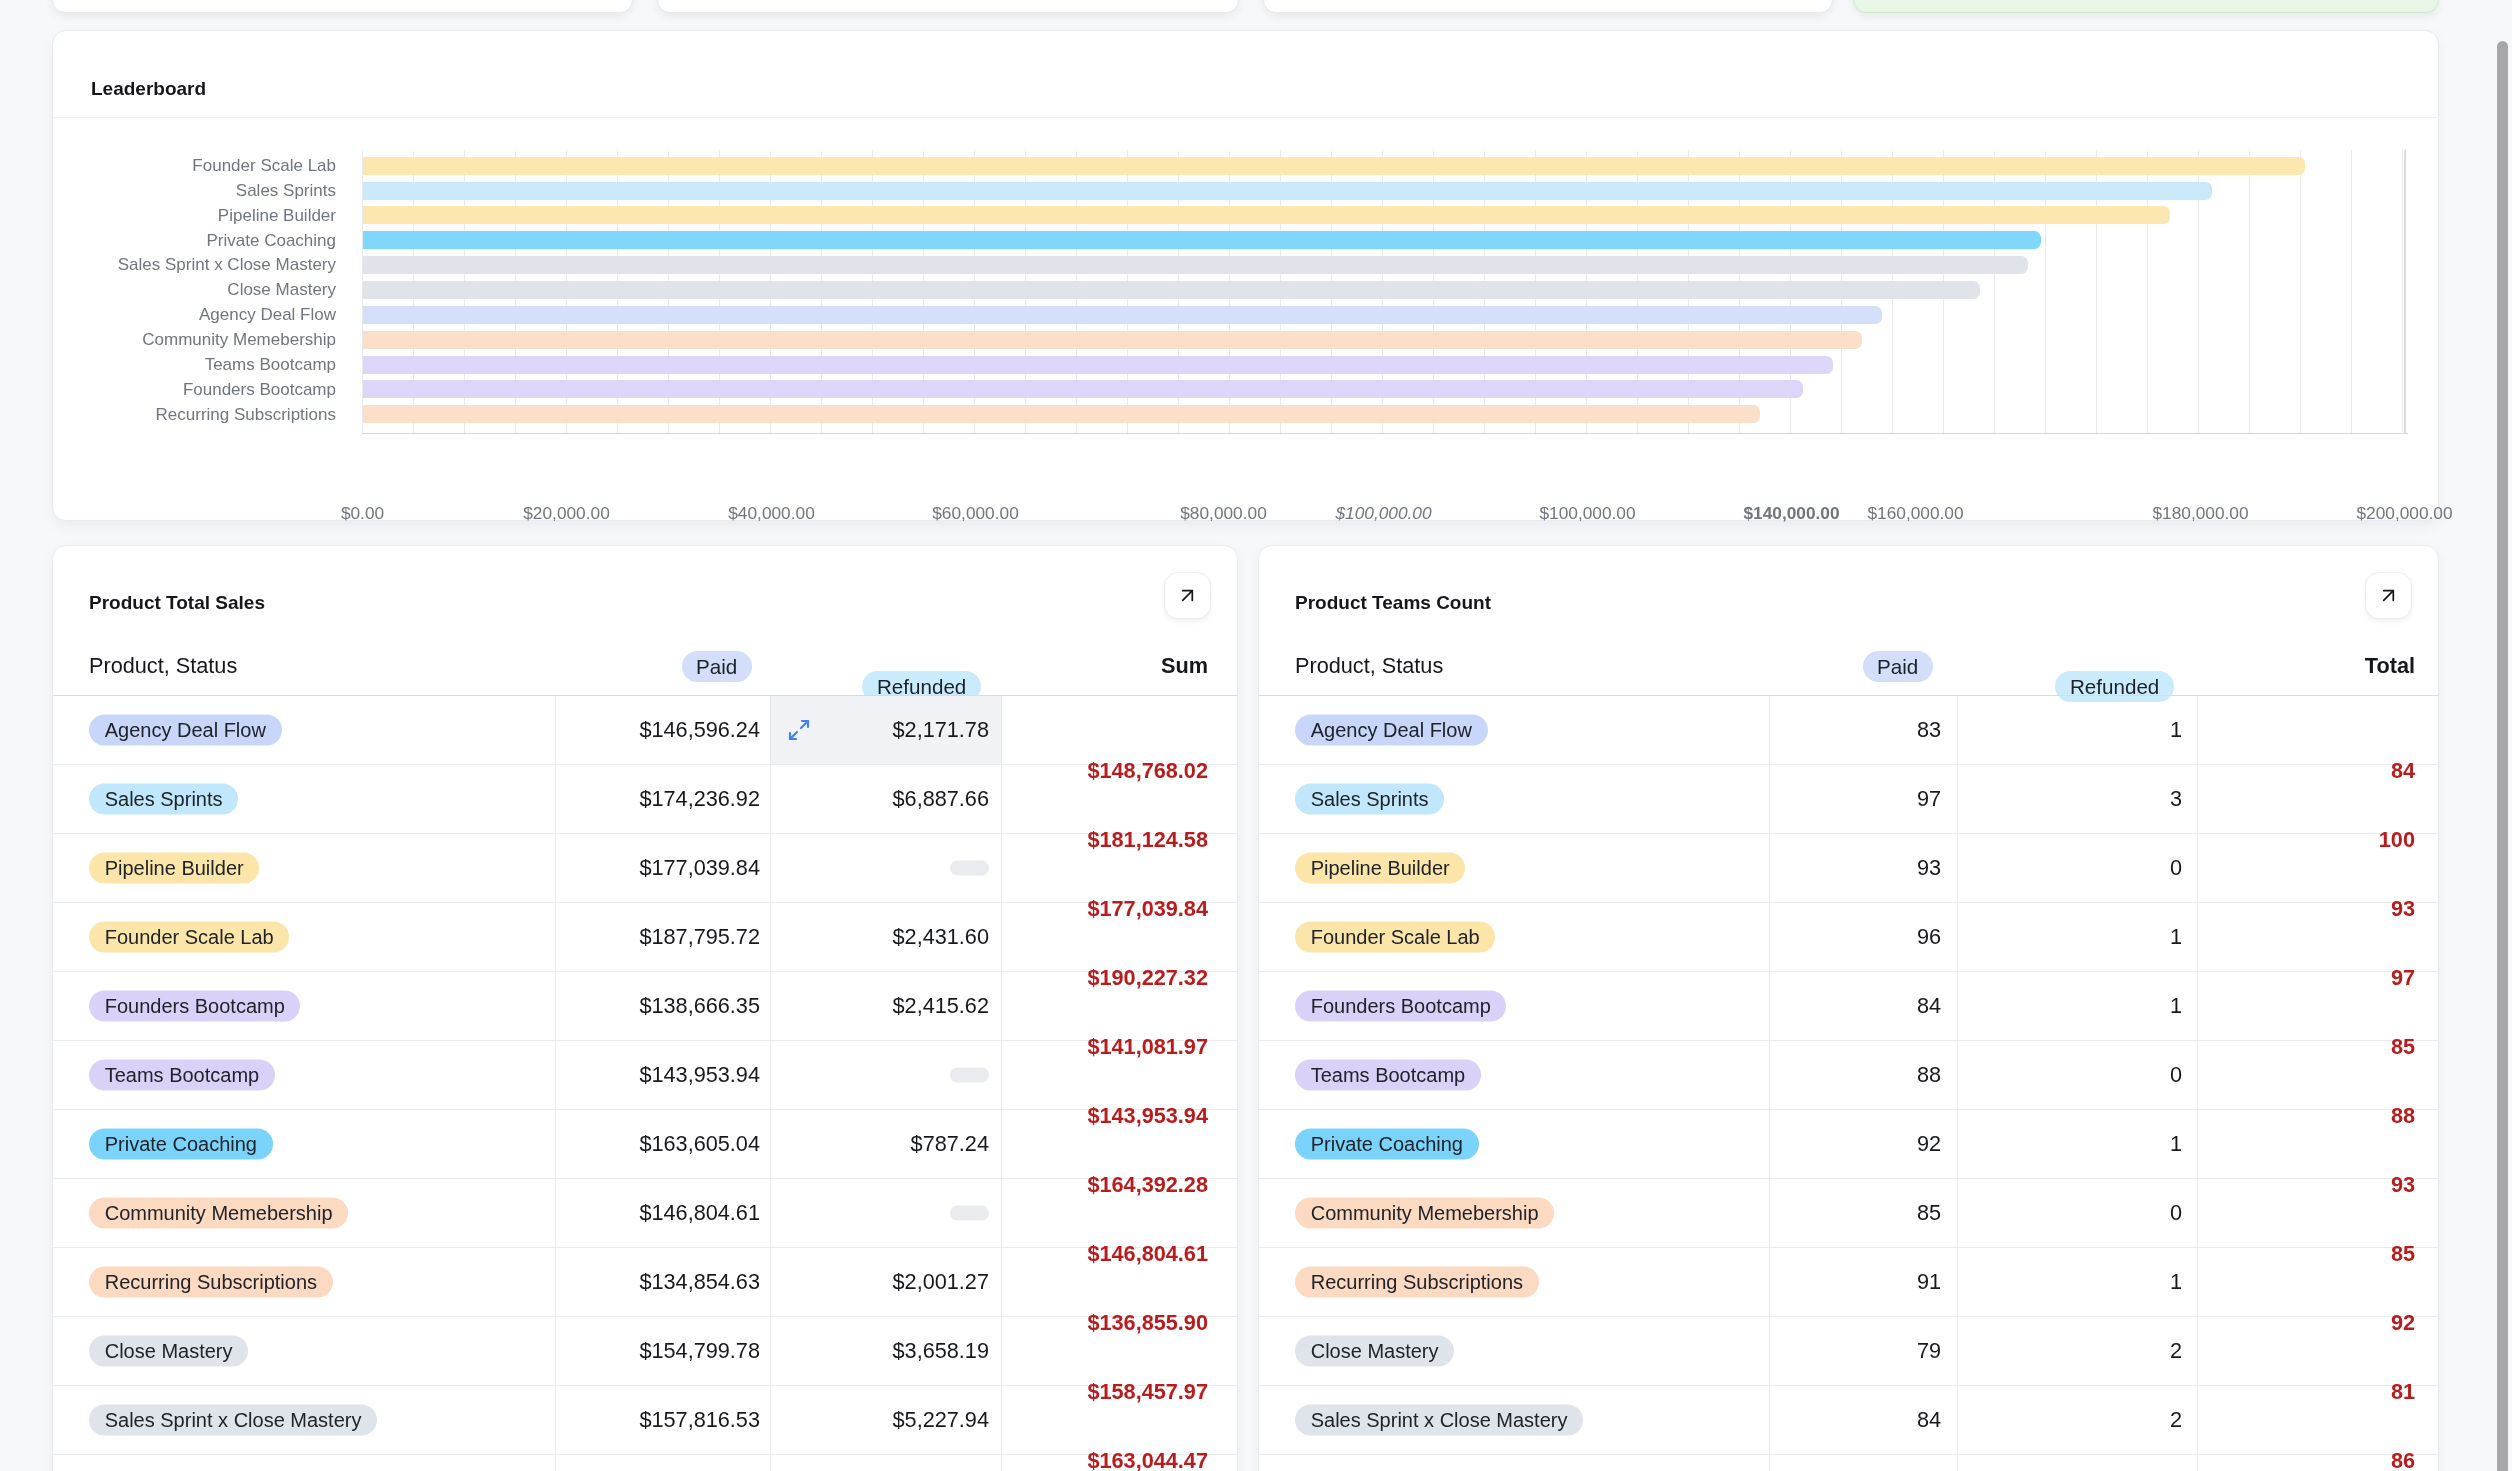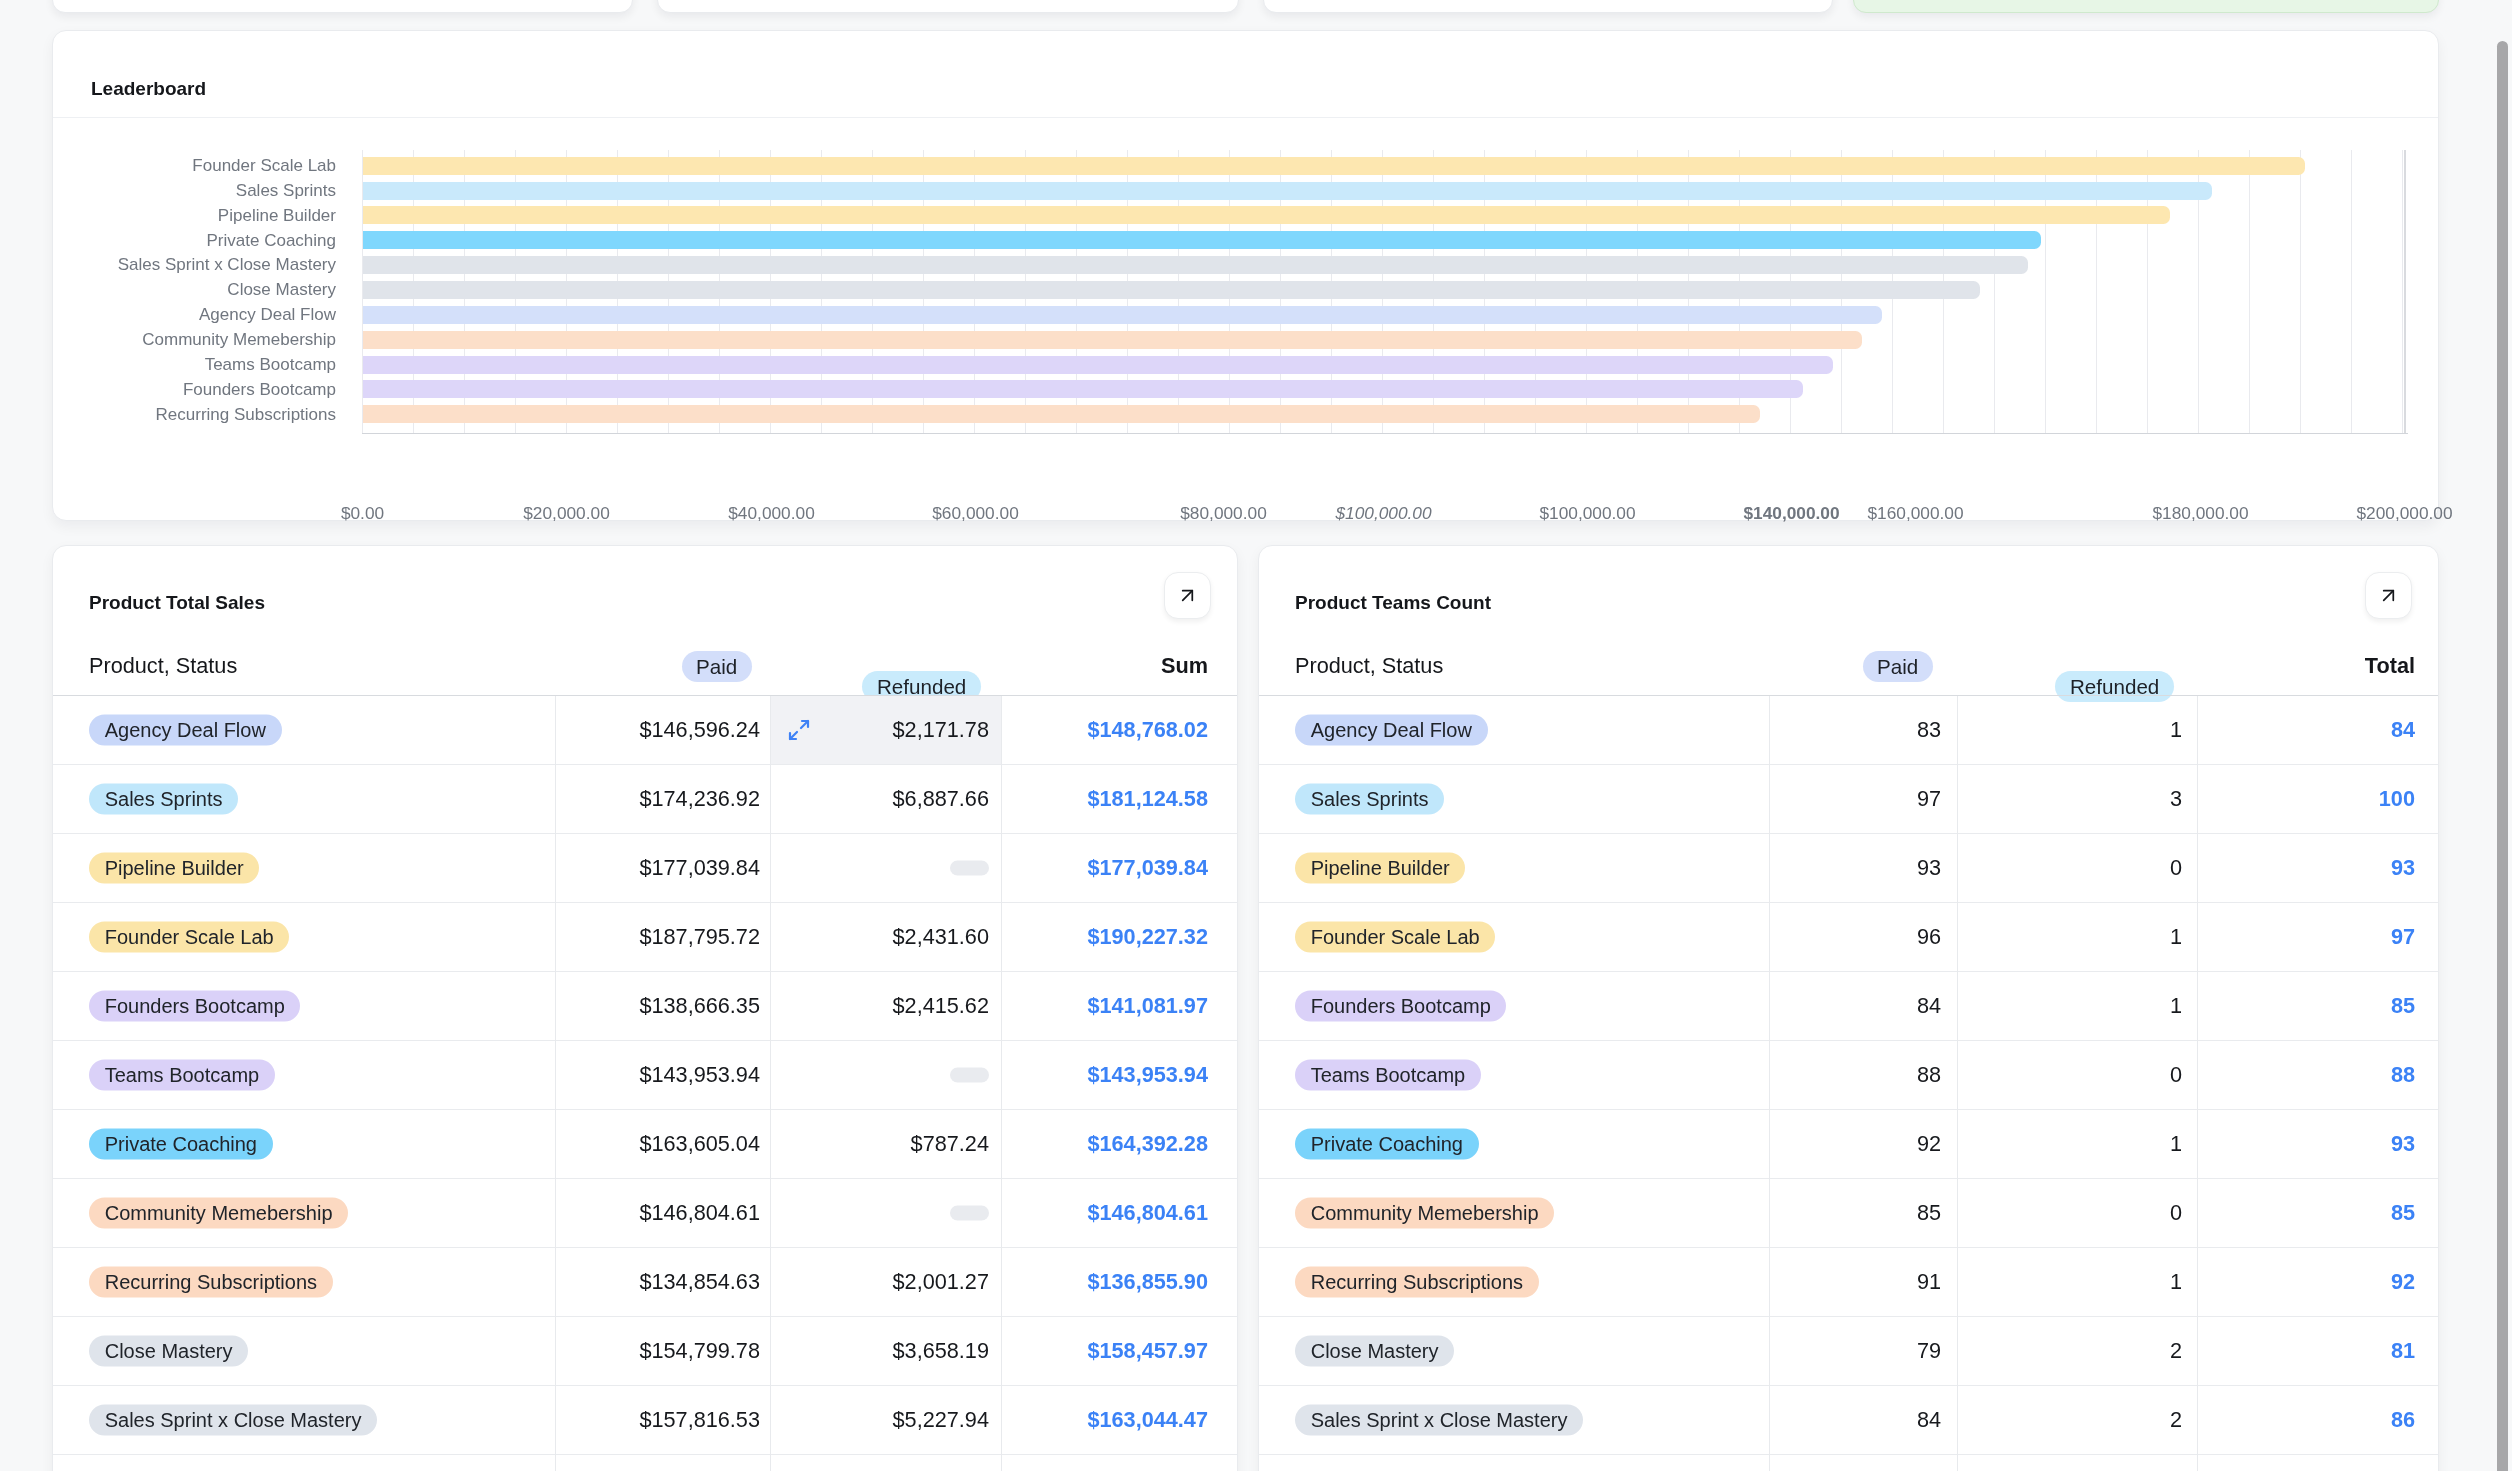--- a/index.html
+++ b/index.html
@@ -72,21 +72,21 @@
 
   .tbody{position:absolute;left:0;right:0;top:150px;}
   .t-row{position:relative;height:69px;border-bottom:1.1px solid #e9ebee;box-sizing:border-box;}
   .badge{
     position:absolute;left:36px;top:50%;transform:translateY(-50%);
     height:31px;line-height:31px;border-radius:15.7px;padding:0 15.7px;
     font-size:20px;color:#20242a;white-space:nowrap;z-index:2;
   }
   .num{position:absolute;top:50%;transform:translateY(-50%);font-size:21.7px;color:#17191d;white-space:nowrap;z-index:2;}
   .val-paid{right:var(--paid-r);} .val-ref{right:var(--ref-r);}
-  .val-sum{right:var(--sum-r);font-weight:700;color:#3b82f6;}
+  .val-sum{right:var(--sum-r);font-weight:700;color:#b91c1c;margin-top:41px;}
   .empty-pill{
     position:absolute;top:50%;transform:translateY(-50%);right:var(--ref-r);
     width:39px;height:15px;border-radius:7.6px;background:var(--empty-pill,#e9ebef);z-index:2;
   }
   .cell-hover{position:absolute;left:var(--d2);width:calc(var(--d3) - var(--d2));top:0;height:100%;background:var(--hover-bg,#f1f2f5);z-index:1;}
   .cell-hover-icon{position:absolute;left:calc(var(--d2) + 17px);top:50%;transform:translateY(-50%);z-index:2;width:24px;height:24px;}
 
   
   .scrollbar-thumb{
     position:absolute;right:4.3px;top:41px;width:10.8px;height:1462px;

